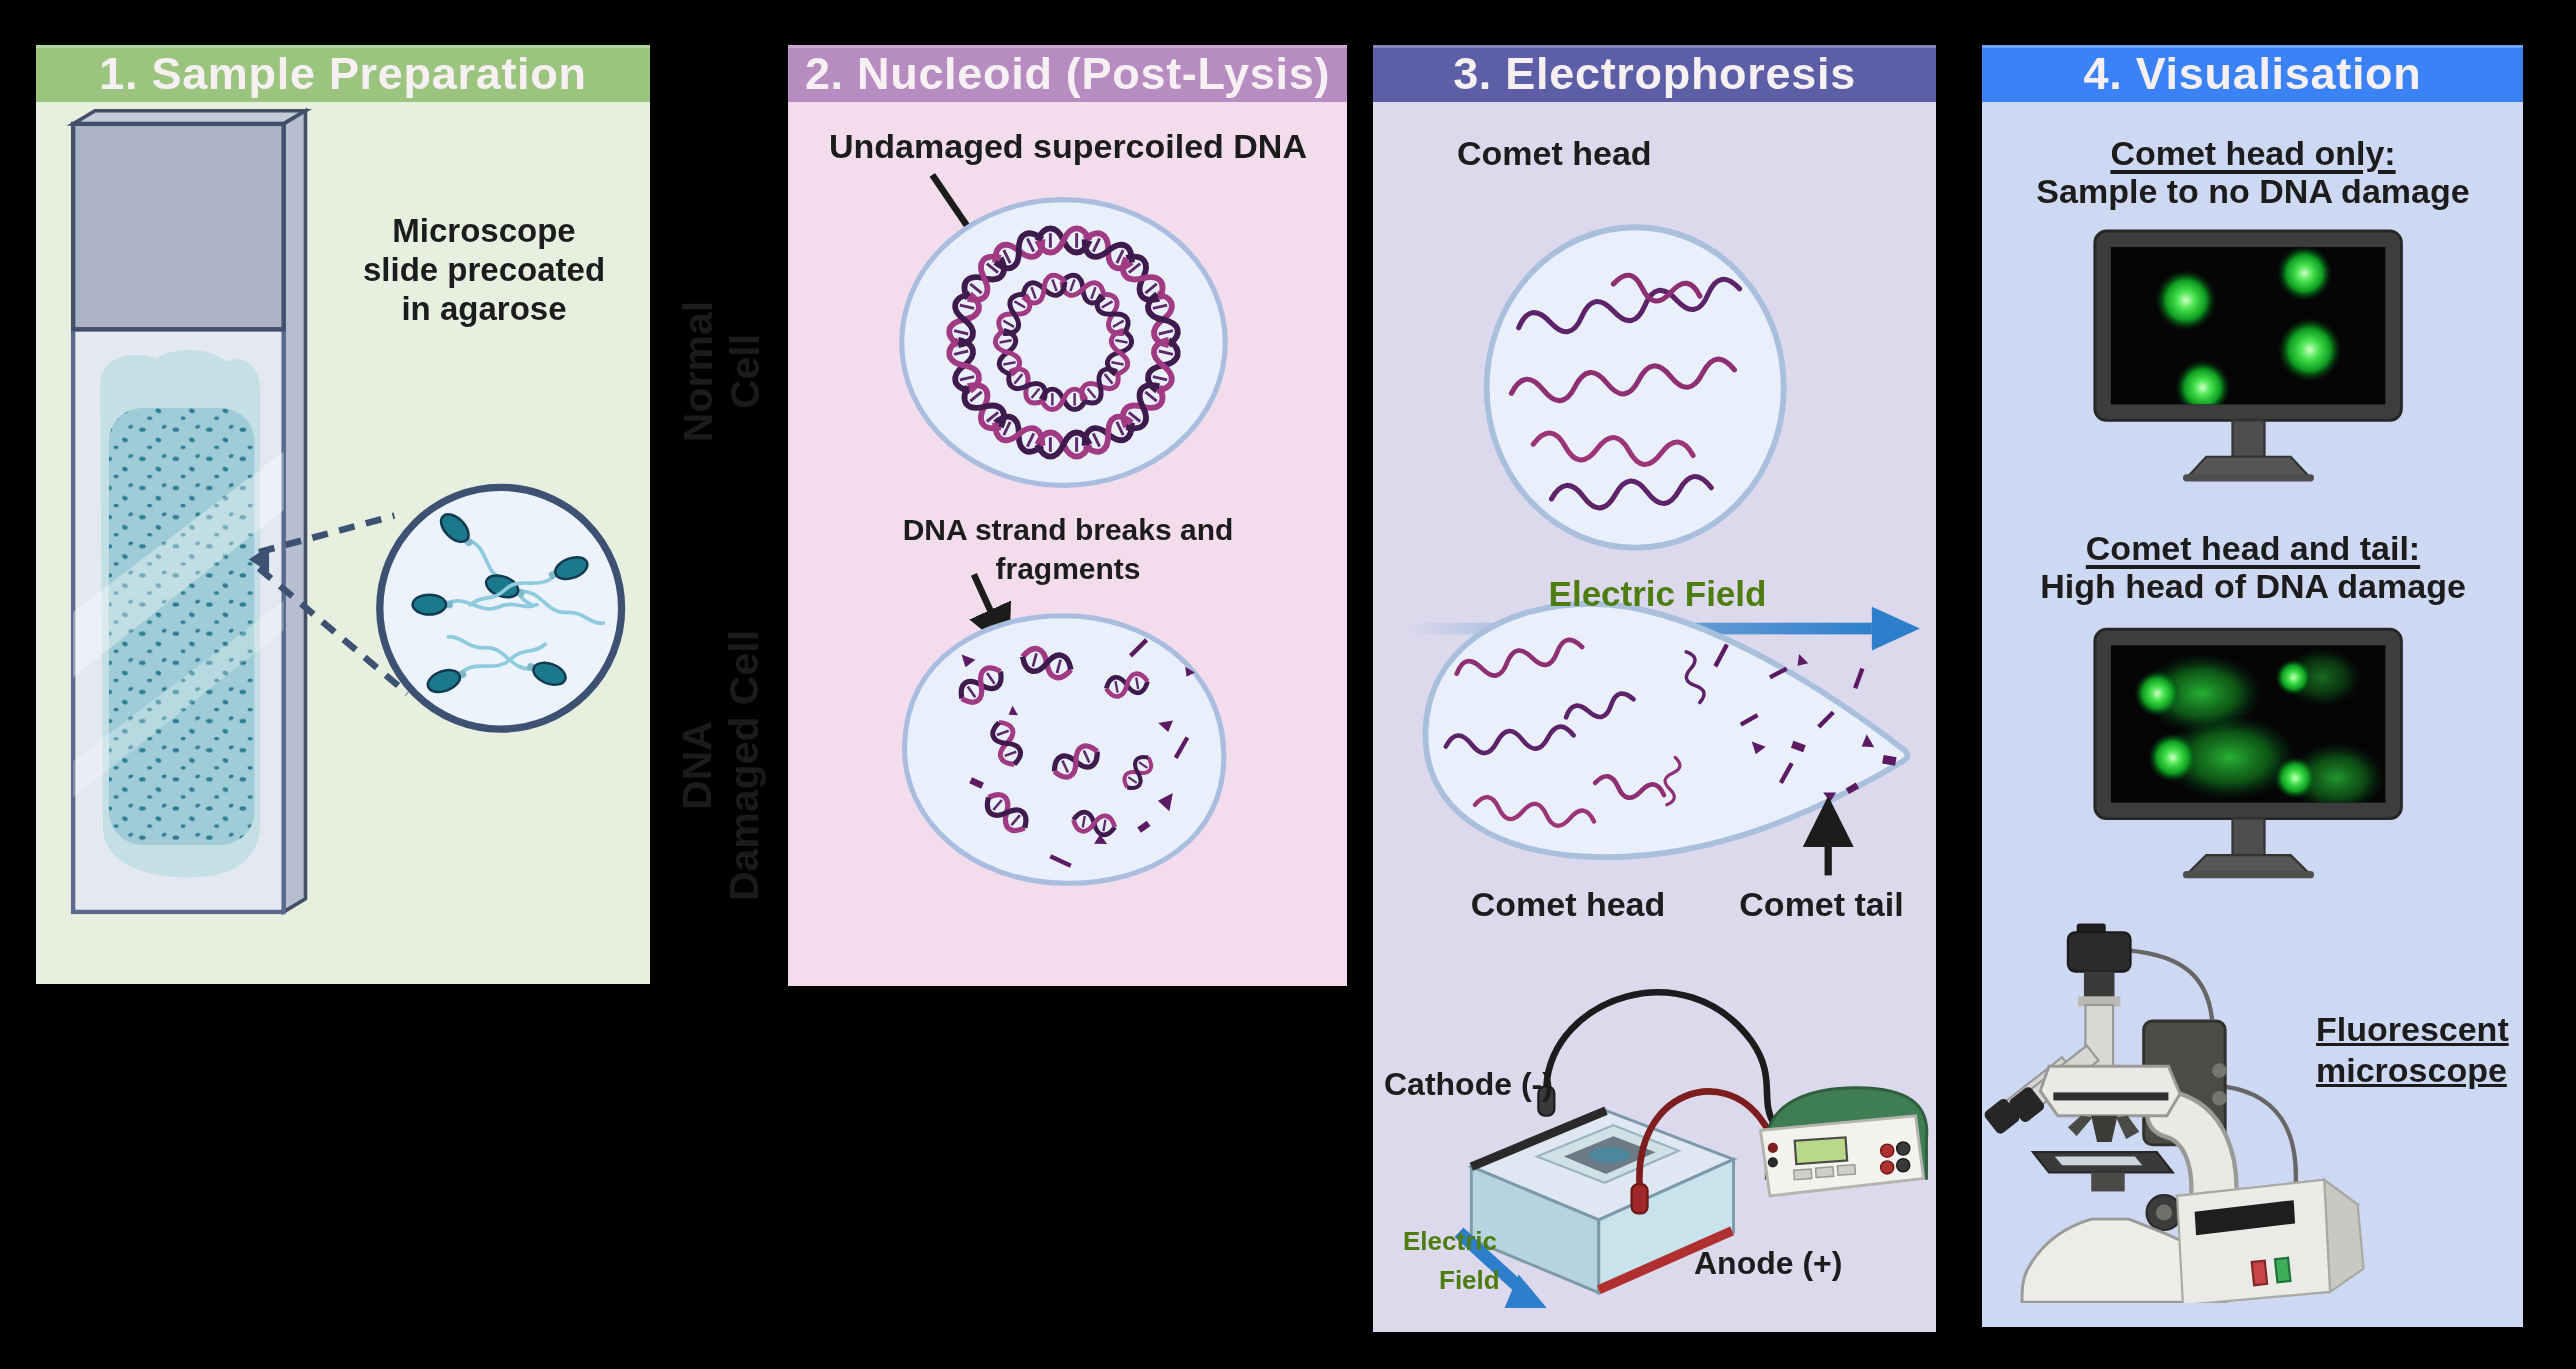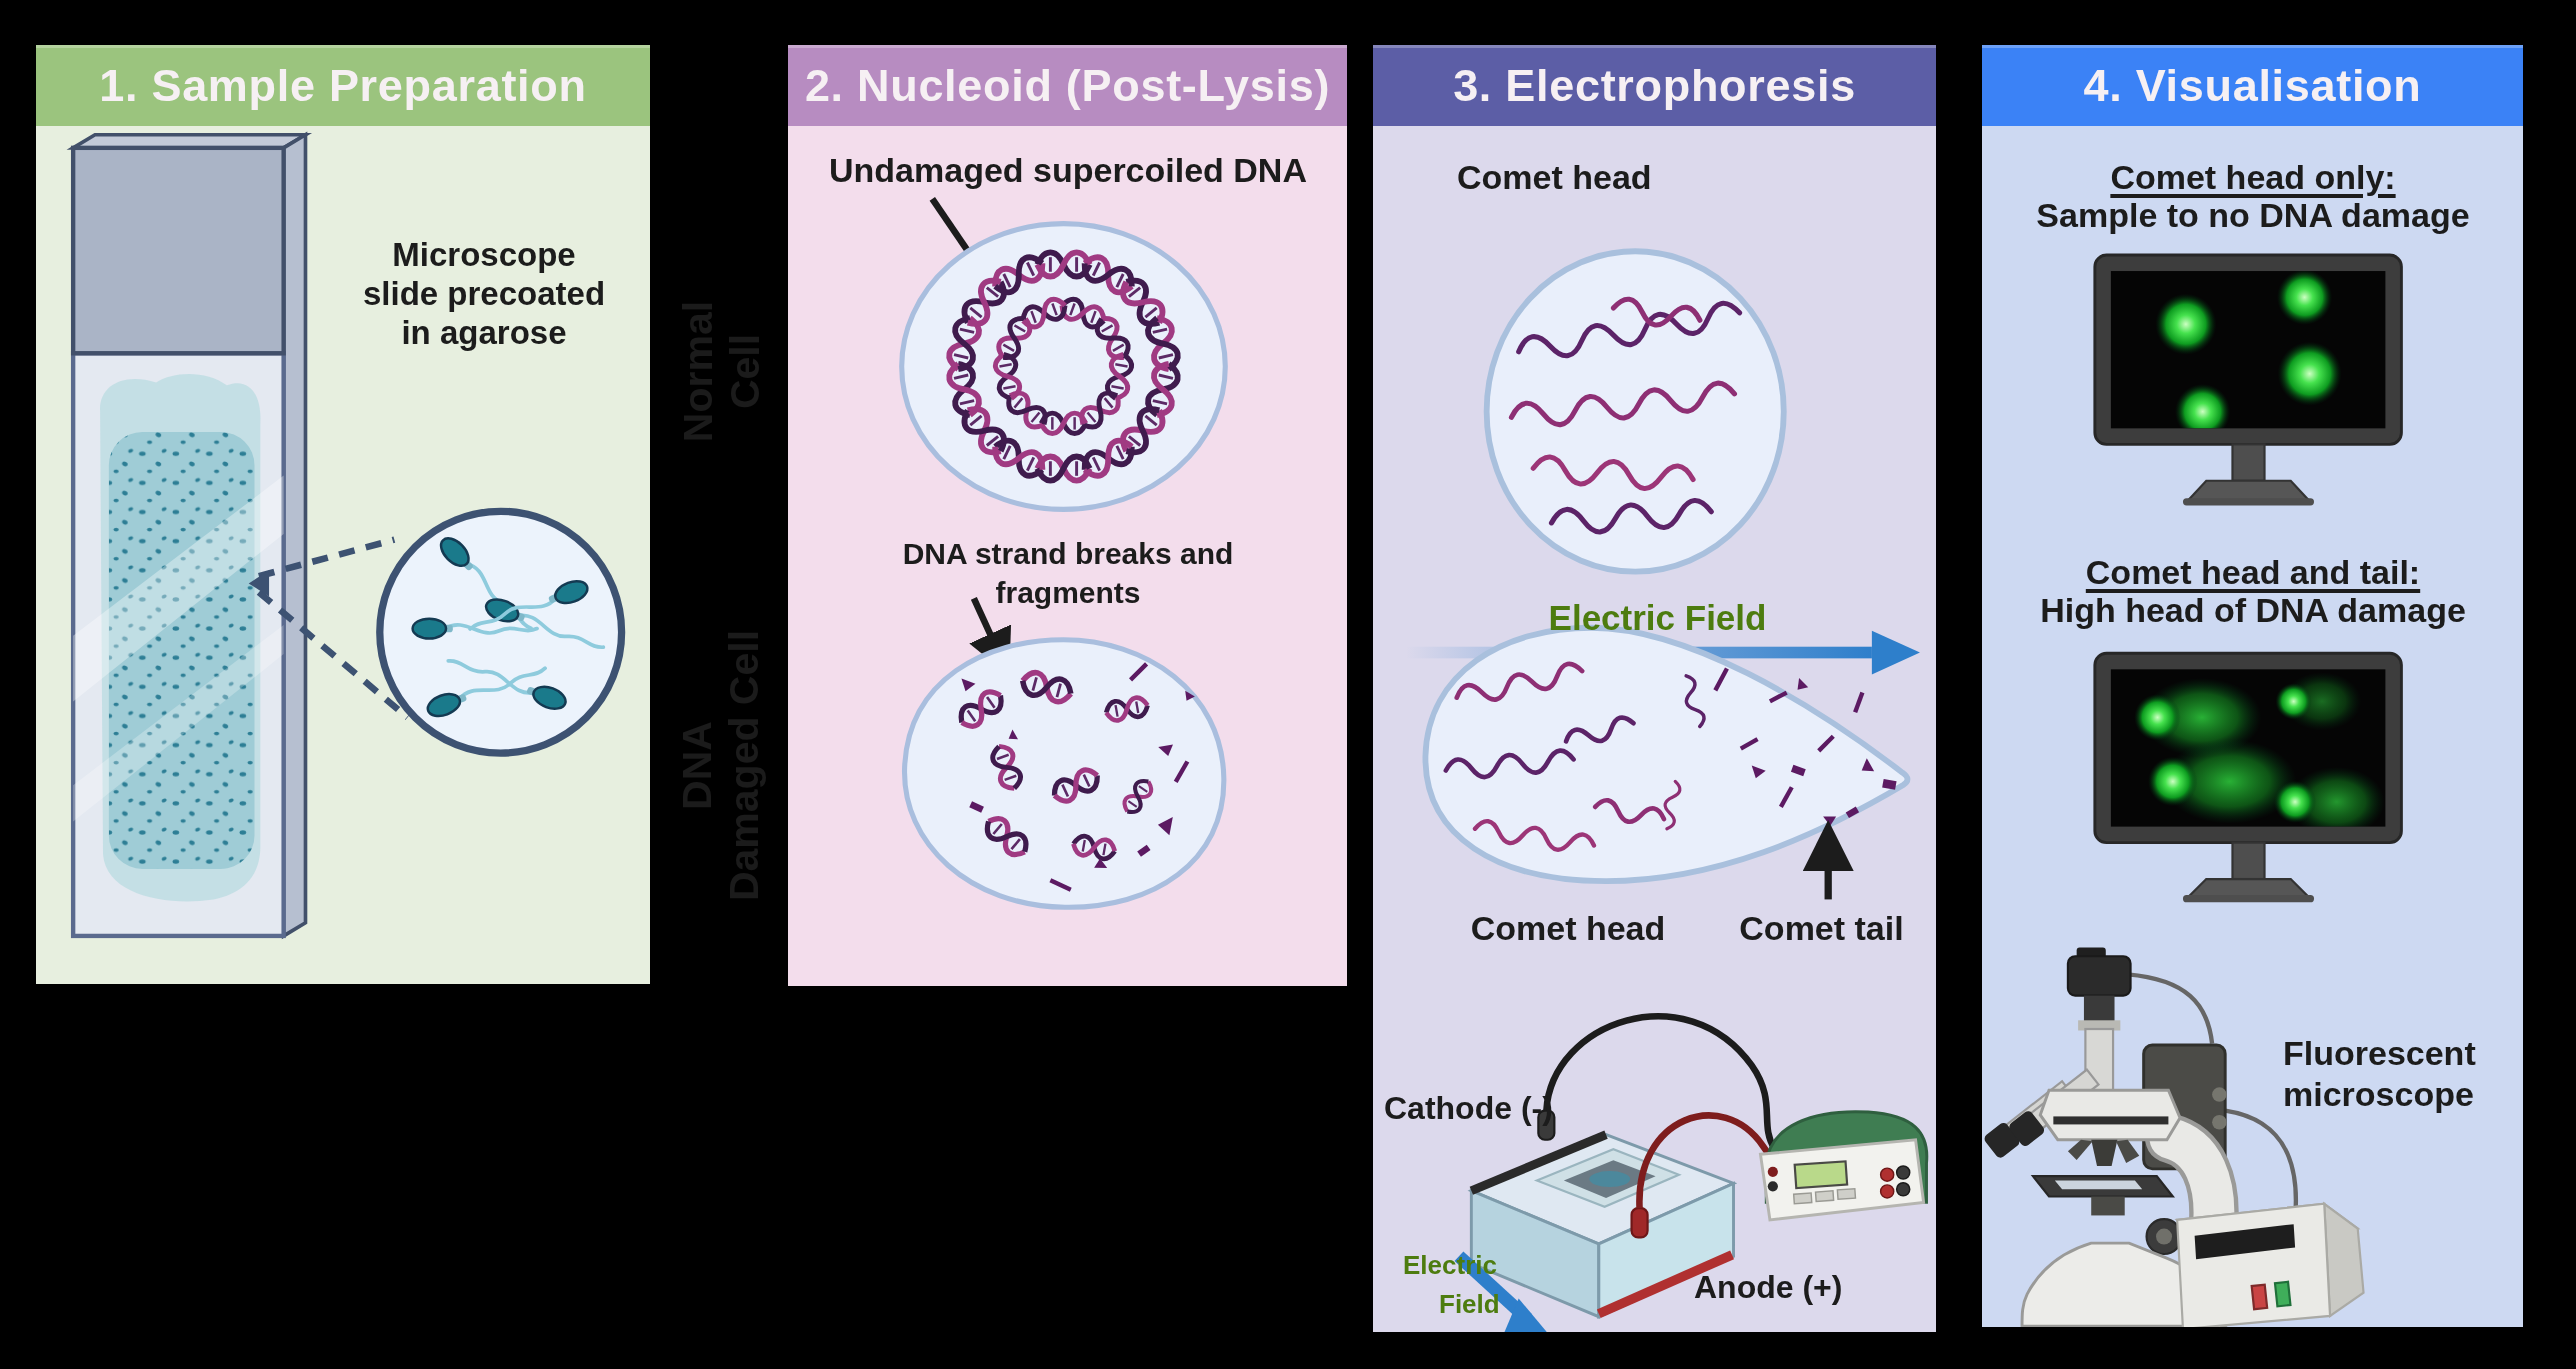--- a/index.html
+++ b/index.html
@@ -1,19 +1,19 @@
 <!DOCTYPE html>
 <html style="font-size:11.7px"><head>
 <meta charset="utf-8">
 <style>
   html,body{margin:0;padding:0;background:#000;}
   body{width:2576px;height:1370px;position:relative;overflow:hidden;
        font-family:"Liberation Sans","DejaVu Sans",sans-serif;color:#1c1c1c;}
   .panel{position:absolute;display:flex;flex-direction:column;}
-  .hdr{height:81px;flex:none;display:flex;align-items:center;justify-content:center;
+  .hdr{height:57px;flex:none;display:flex;align-items:center;justify-content:center;
        color:#f6f0f3;font-weight:bold;font-size:45px;letter-spacing:0.7px;
        box-shadow:inset 0 2.9px 0 rgba(255,255,255,.25);}
   .pbody{position:relative;flex:1;}
   .pbody svg{position:absolute;left:0;top:0;}
   .lbl{position:absolute;font-weight:bold;font-size:33px;line-height:39px;text-align:center;}
   .u{text-decoration:underline;text-decoration-thickness:3.6px;text-underline-offset:5.1px;}
   .blue{color:#4d7c0f;}
   #p1{left:36px;top:45px;width:614px;height:939px;}
   #p1 .hdr{background:#9bc47e;}
   #p1 .pbody{background:#e7efdf;}
@@ -406,19 +406,19 @@
       </g>
     </svg>
     <div class="lbl" style="left:16px;top:32px;width:510px;font-size:34px;line-height:38px;">
       <div class="u">Comet head only:</div>
       <div>Sample to no DNA damage</div>
     </div>
     <div class="lbl" style="left:16px;top:427px;width:510px;font-size:34px;line-height:38px;">
       <div class="u">Comet head and tail:</div>
       <div>High head of DNA damage</div>
     </div>
-    <div class="lbl" style="left:301px;top:907px;width:219px;font-size:34px;line-height:41px;text-align:left;">
+    <div class="lbl" style="left:334px;top:907px;width:219px;font-size:34px;line-height:41px;text-align:left;text-decoration:underline;">
       <div>Fluorescent</div>
       <div>microscope</div>
     </div>
   </div>
 </div>
 
 
 </body></html>

